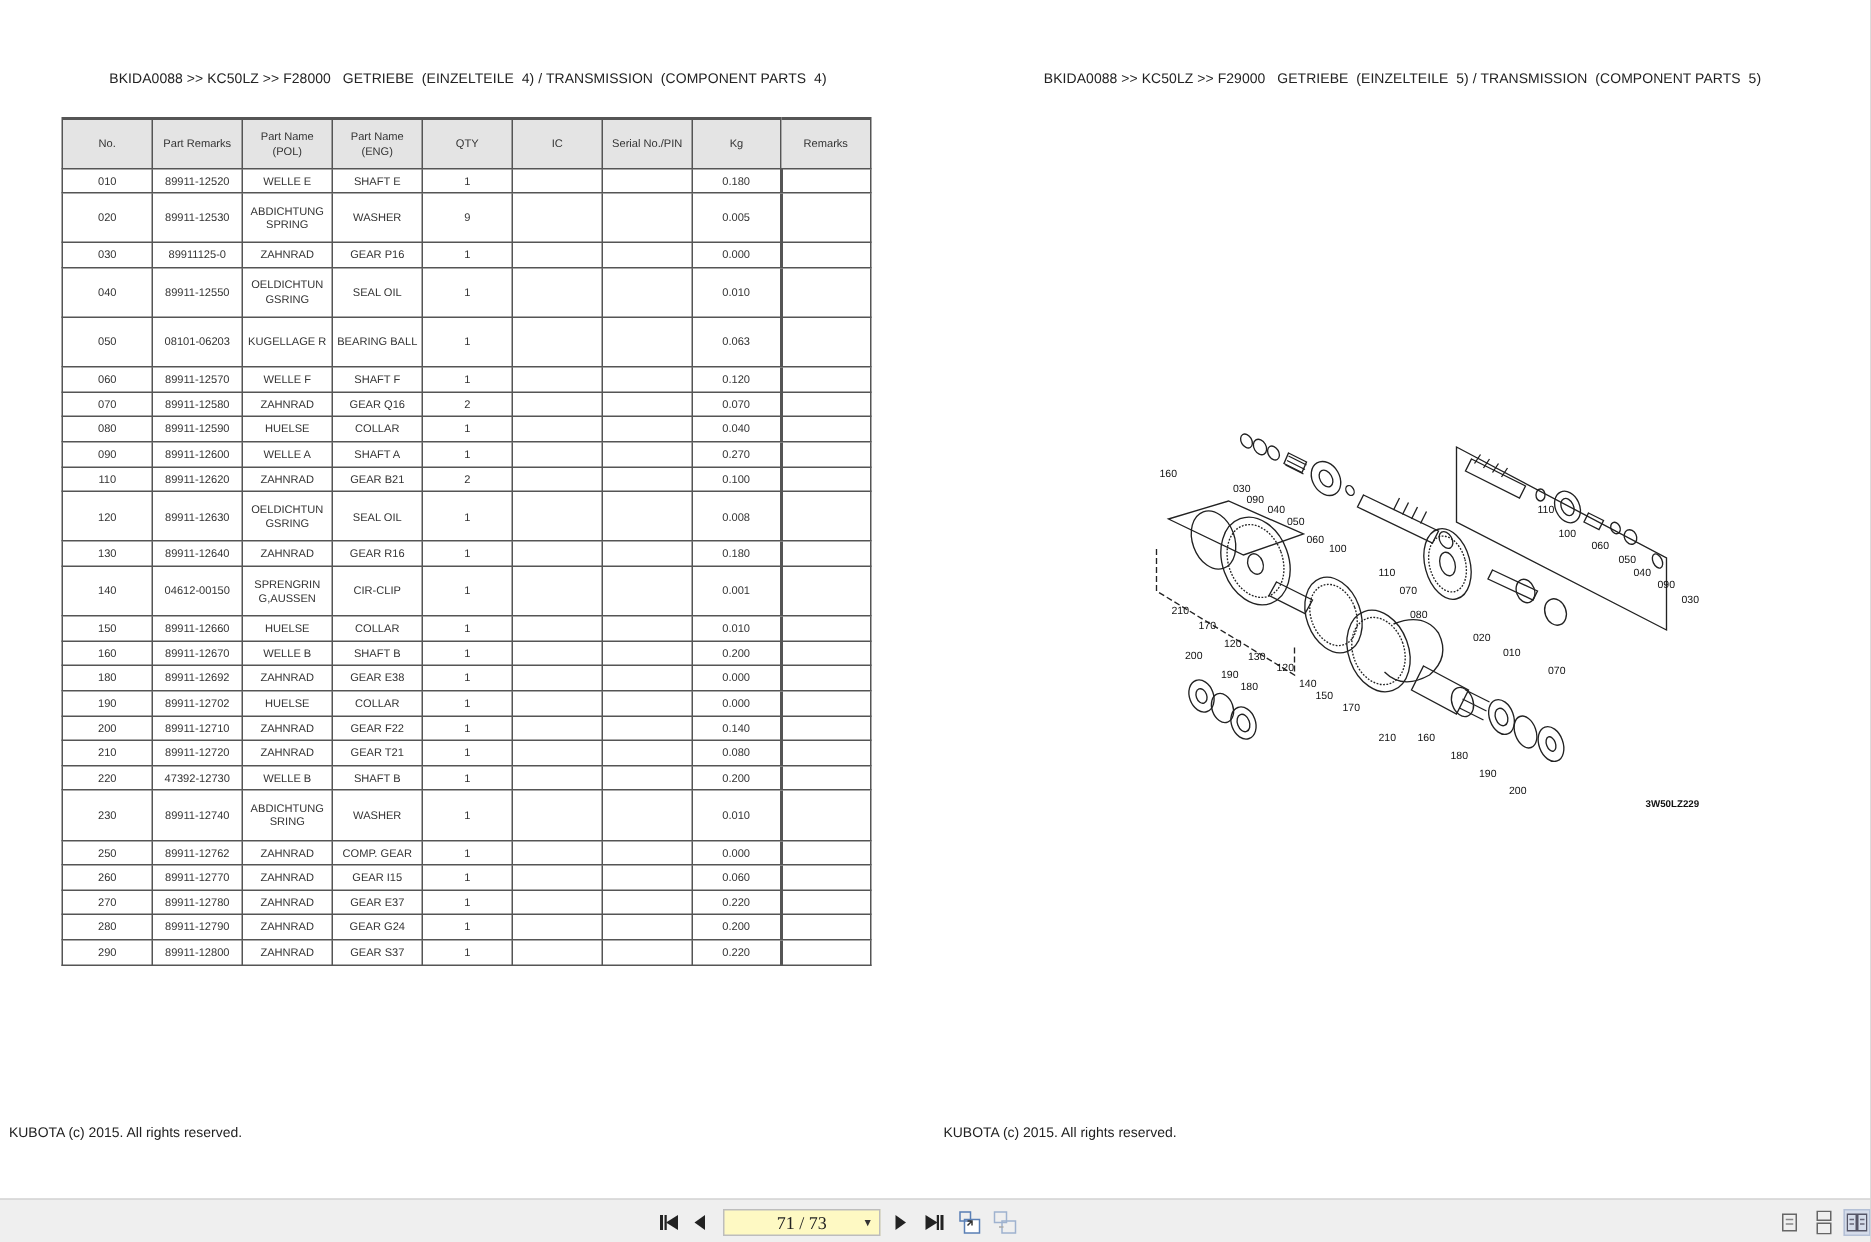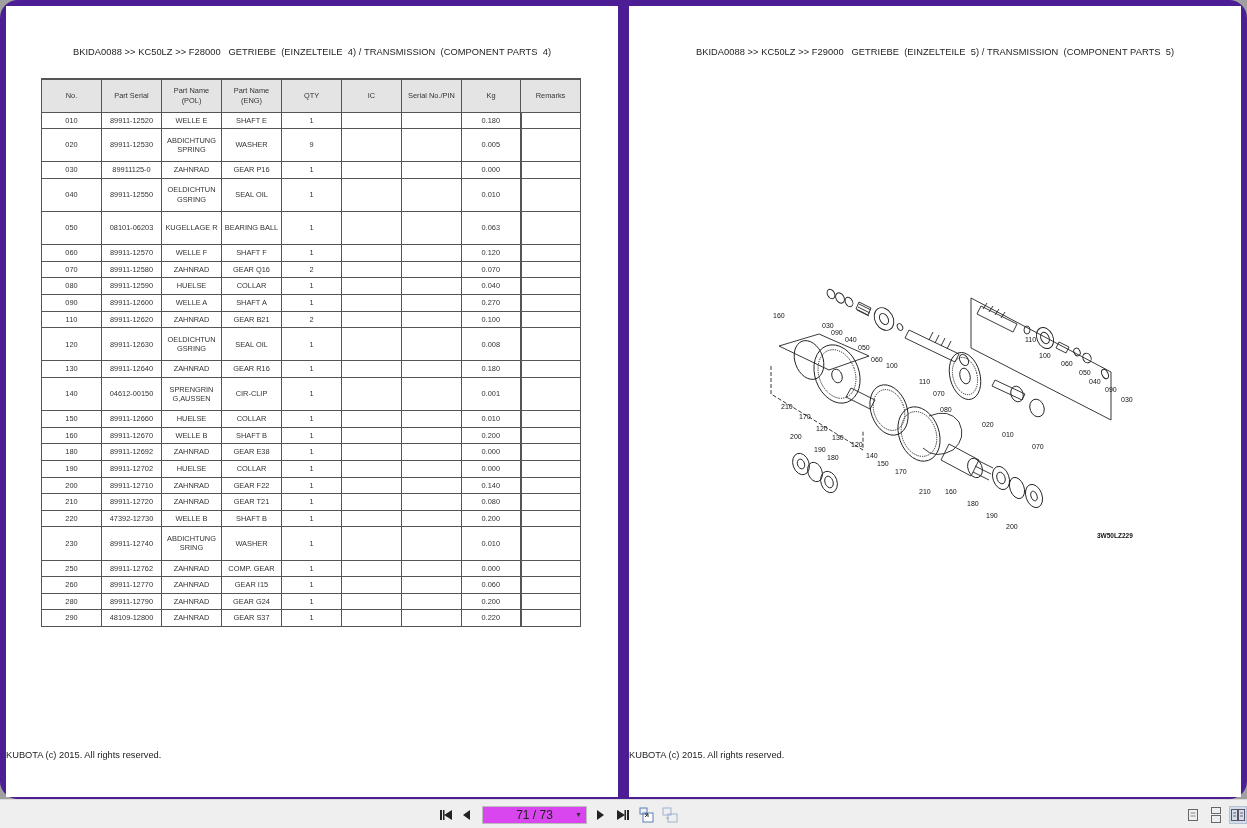--- a/index.html
+++ b/index.html
@@ -5,22 +5,21 @@
   * { box-sizing: border-box; margin: 0; padding: 0; }
   html, body { width: 1247px; height: 828px; overflow: hidden; }
   body {
     background: #a0a0a0;
     font-family: "Liberation Sans", sans-serif;
     color: #222;
     position: relative;
   }
   .viewer {
     position: absolute; left: 0; top: 0; width: 1247px; height: 799px;
-    background: #4c1d95;
-    border-radius: 18px;
+    background: #ffffff;
   }
   .page {
     position: absolute; top: 6px; height: 791px; background: #ffffff;
   }
   .page.left { left: 6px; width: 612px; }
   .page.right { left: 629px; width: 612px; }
 
   .page-header {
     position: absolute; top: 41px; left: 0; width: 100%;
     text-align: center; font-size: 9.3px; letter-spacing: 0.05px;
@@ -57,22 +56,22 @@
   .toolbar {
     position: absolute; left: 0; top: 799px; width: 1247px; height: 29px;
     background: #efefef; border-top: 1px solid #d9d9d9;
   }
   .tb-btn {
     position: absolute; top: 6px; width: 18px; height: 18px;
     display: flex; align-items: center; justify-content: center; cursor: pointer;
   }
   .page-select {
     position: absolute; left: 482px; top: 6px; width: 105px; height: 18px;
-    background: #d946ef; border: 1px solid #bdbdbd; font-size: 12px; color: #222;
-    display: flex; align-items: center; justify-content: center;
+    background: #fef9c3; border: 1px solid #bdbdbd; font-size: 12px; color: #222;
+    display: flex; align-items: center; justify-content: center; font-family: Liberation Serif, serif;
   }
   .page-select .caret {
     position: absolute; right: 4px; top: 4px; font-size: 7px; color: #333;
   }
   .view-btn.active { background: #d5dcea; border: 1px solid #b4c0d6; }
 </style>
 </head>
 <body>
 
 <div class="viewer">
@@ -88,21 +87,21 @@
           <col style="width:60px">
         <col style="width:60px">
           <col style="width:60px">
           <col style="width:60px">
           <col style="width:59px">
           <col style="width:60px">
       </colgroup>
       <thead>
         <tr>
           <th>No.</th>
-          <th>Part Serial</th>
+          <th>Part Remarks</th>
           <th class="multi">Part Name<br>(POL)</th>
           <th class="multi">Part Name<br>(ENG)</th>
           <th>QTY</th>
           <th>IC</th>
           <th>Serial No./PIN</th>
           <th>Kg</th>
           <th>Remarks</th>
         </tr>
       </thead>
       <tbody id="parts-body">
@@ -353,33 +352,44 @@
             <td>89911-12770</td>
             <td>ZAHNRAD</td>
             <td>GEAR I15</td>
             <td>1</td>
             <td></td>
             <td></td>
             <td class="c-kg">0.060</td>
             <td></td>
           </tr>
           <tr>
+            <td>270</td>
+            <td>89911-12780</td>
+            <td>ZAHNRAD</td>
+            <td>GEAR E37</td>
+            <td>1</td>
+            <td></td>
+            <td></td>
+            <td class="c-kg">0.220</td>
+            <td></td>
+          </tr>
+          <tr>
             <td>280</td>
             <td>89911-12790</td>
             <td>ZAHNRAD</td>
             <td>GEAR G24</td>
             <td>1</td>
             <td></td>
             <td></td>
             <td class="c-kg">0.200</td>
             <td></td>
           </tr>
           <tr>
             <td>290</td>
-            <td>48109-12800</td>
+            <td>89911-12800</td>
             <td>ZAHNRAD</td>
             <td>GEAR S37</td>
             <td>1</td>
             <td></td>
             <td></td>
             <td class="c-kg">0.220</td>
             <td></td>
           </tr>
         </tbody>
     </table>

